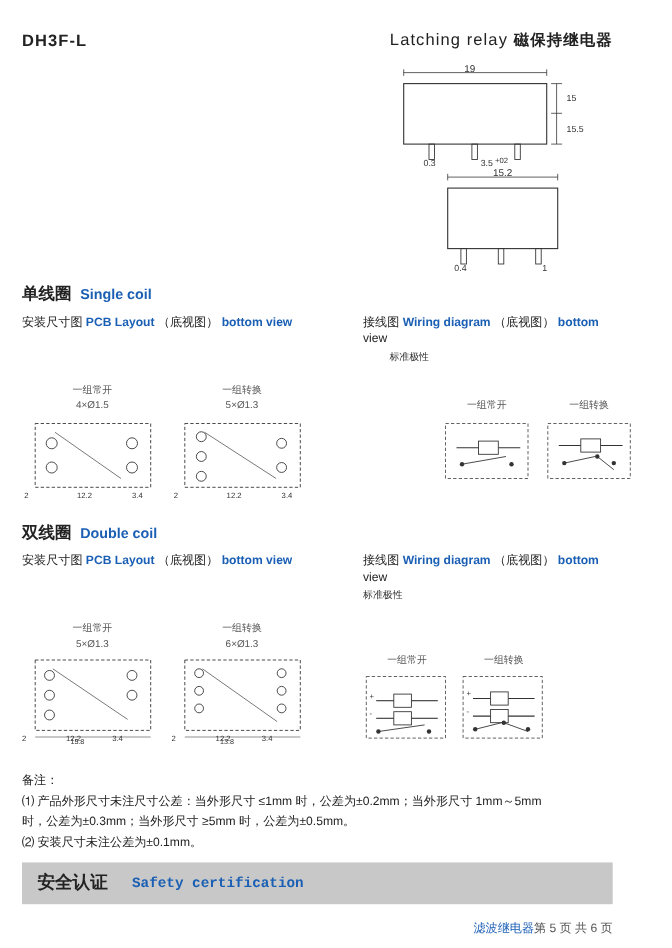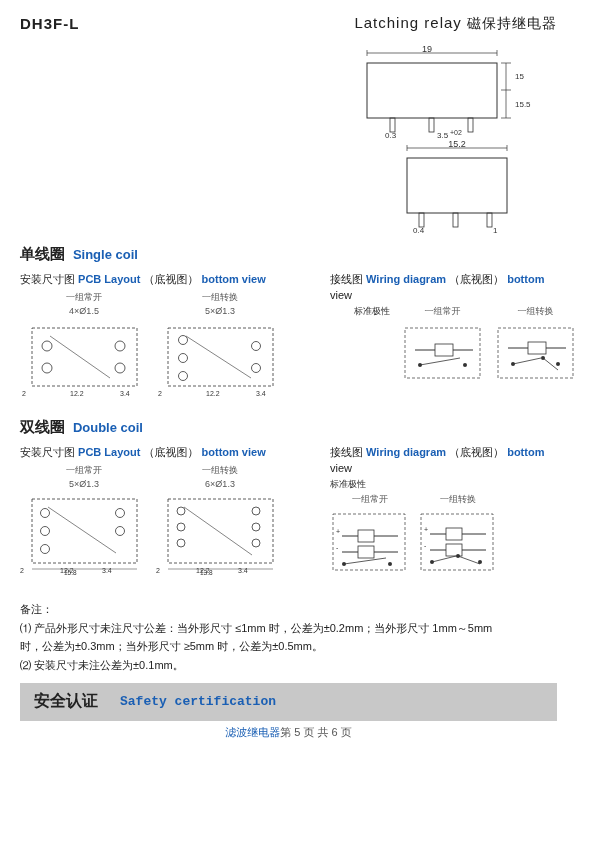--- a/index.html
+++ b/index.html
@@ -8,21 +8,21 @@
       background: #fff;
       width: 611px;
       min-height: 862px;
       position: relative;
       overflow-x: hidden;
     }
     .page {
       width: 577px;
       min-height: 862px;
       background: #fff;
-      padding: 8px 20px 10px 20px;
+      padding: 22px 20px 10px 20px;
       position: relative;
     }
     .header {
       display: flex;
       justify-content: space-between;
       align-items: center;
       padding: 6px 0 4px 0;
       border-bottom: none;
     }
     .header-left {
@@ -31,20 +31,21 @@
       color: #222;
       letter-spacing: 1px;
     }
     .header-right {
       font-size: 15px;
       color: #222;
       letter-spacing: 1px;
     }
     .header-right span.chinese {
       font-size: 14px;
+      font-weight: bold;
     }
 
     
     .dimension-section {
       display: flex;
       justify-content: space-between;
       align-items: flex-end;
       margin: 8px 0 10px 0;
       flex-direction: column;
     }
@@ -85,20 +86,21 @@
     .diagrams-row {
       display: flex;
       gap: 8px;
       margin: 4px 0 10px 0;
       align-items: flex-start;
     }
     .diagram-block {
       display: flex;
       flex-direction: column;
       align-items: center;
+      margin-top: 44px;
     }
     .diagram-caption {
       font-size: 9px;
       color: #555;
       margin-bottom: 2px;
       text-align: center;
     }
 
     .main-layout {
       display: flex;
@@ -138,23 +140,23 @@
     .safety-bar .english {
       color: #1a5fb4;
       font-size: 13px;
       font-family: 'Courier New', monospace;
       font-weight: bold;
     }
 
     
     .footer {
       display: flex;
-      justify-content: center;
+      justify-content: flex-end;
       align-items: center;
-      margin-top: 4px;
+      margin-top: 14px;
       font-size: 11px;
       color: #555;
     }
     .footer-left {
       color: #1a5fb4;
       font-size: 11px;
     }
     .footer-right {
       font-size: 11px;
       color: #555;

